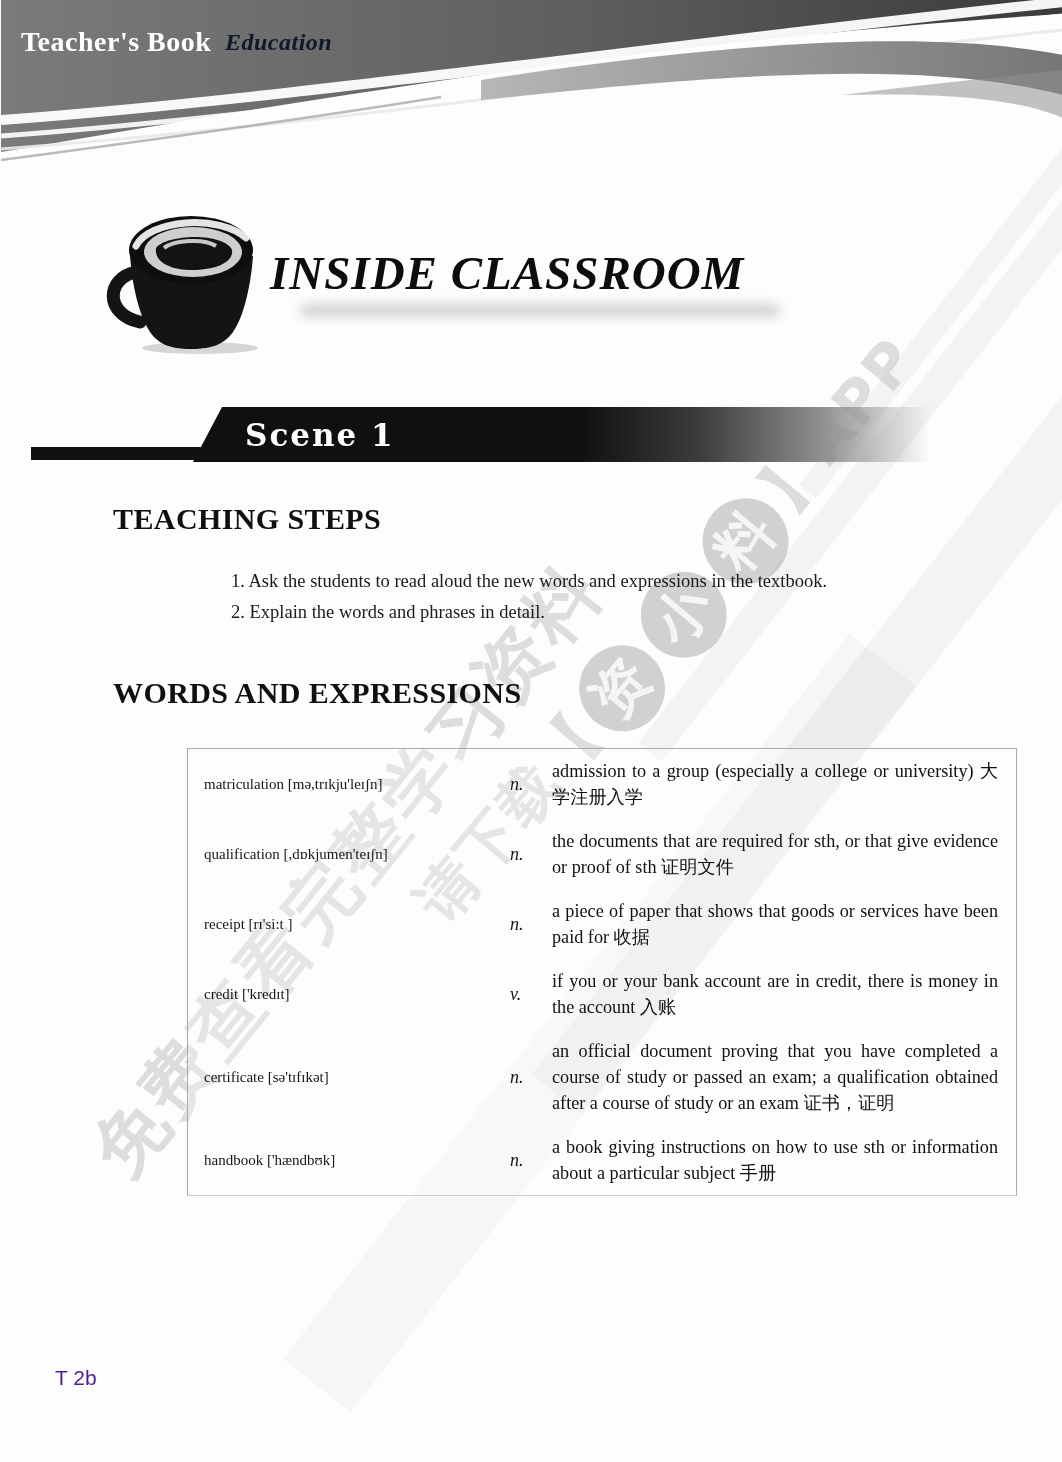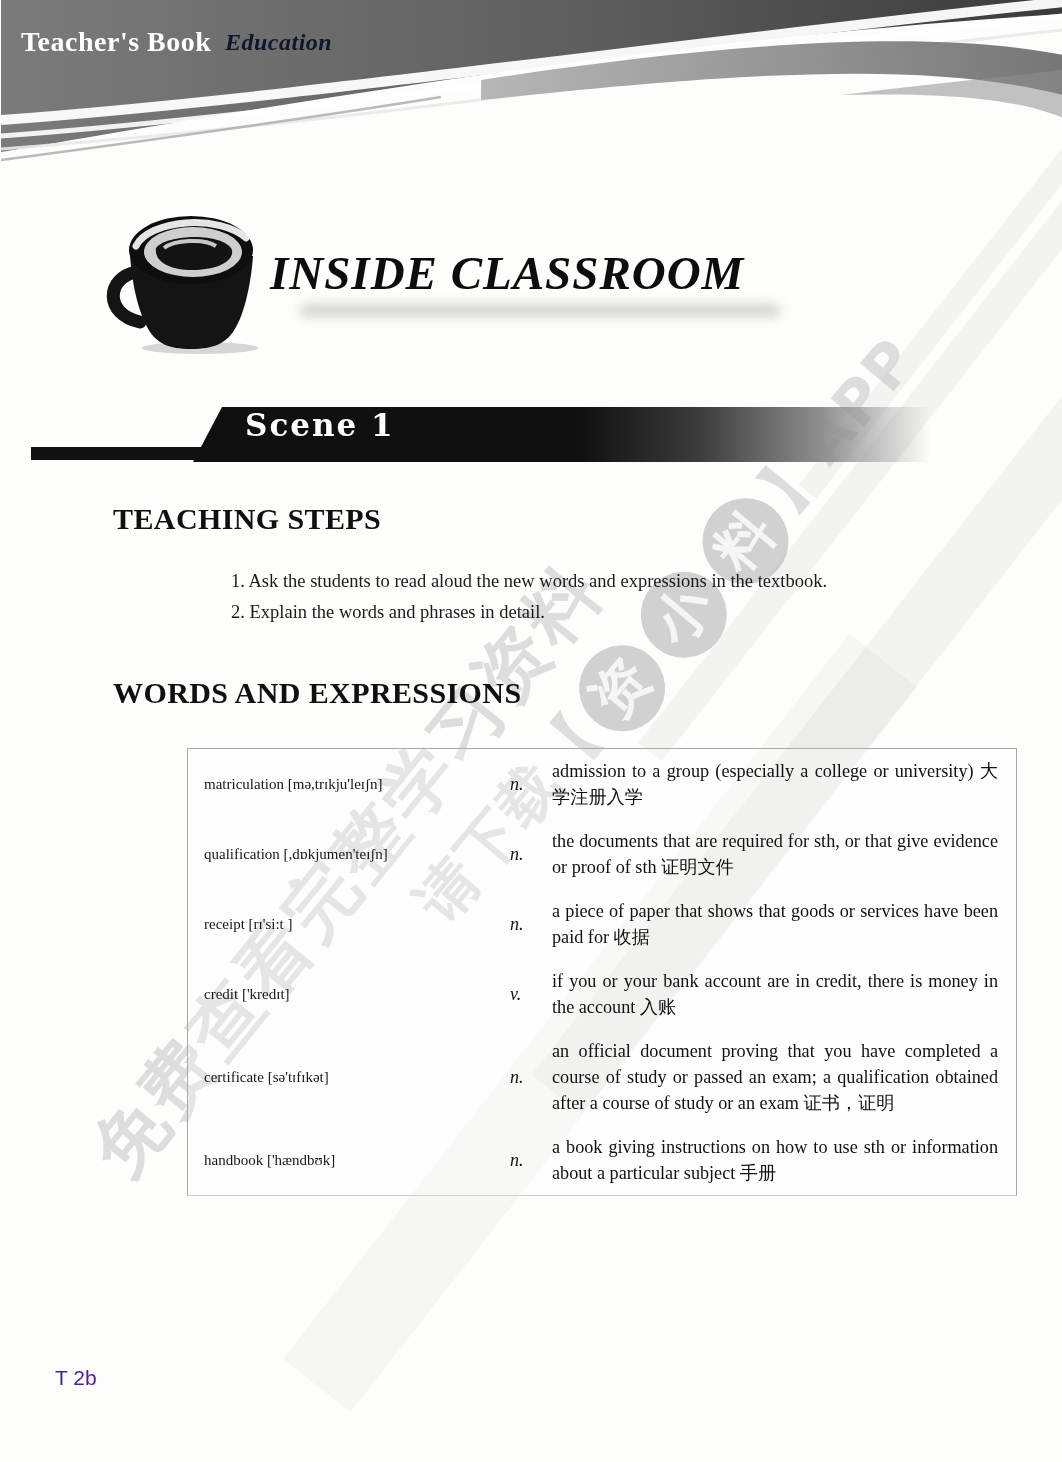--- a/index.html
+++ b/index.html
@@ -28,21 +28,21 @@
   }
   .title-shadow{
     position:absolute;top:305px;left:300px;width:480px;height:11px;
     background:#9b9b9b;opacity:.5;filter:blur(6px);border-radius:6px;
   }
   
   .scene-banner{
     position:absolute;top:407px;left:193px;width:745px;height:55px;
     background:linear-gradient(90deg,#101010 0%,#101010 52%,#3c3c3c 68%,#8d8d8d 84%,rgba(190,190,190,0) 99%);
     clip-path:polygon(29px 0,100% 0,100% 100%,0 100%);
-    display:flex;
+    display:flex;align-items:center;
   }
   .scene-label{
     color:#ffffff;font-size:31px;font-weight:700;letter-spacing:2px;
     padding-left:52px;font-family:"DejaVu Serif","Liberation Serif",serif;
     white-space:nowrap;
   }
   .scene-underbar{
     position:absolute;top:447px;left:31px;width:234px;height:13px;background:#111;
     clip-path:polygon(0 0,100% 0,calc(100% - 8px) 100%,0 100%);
   }

